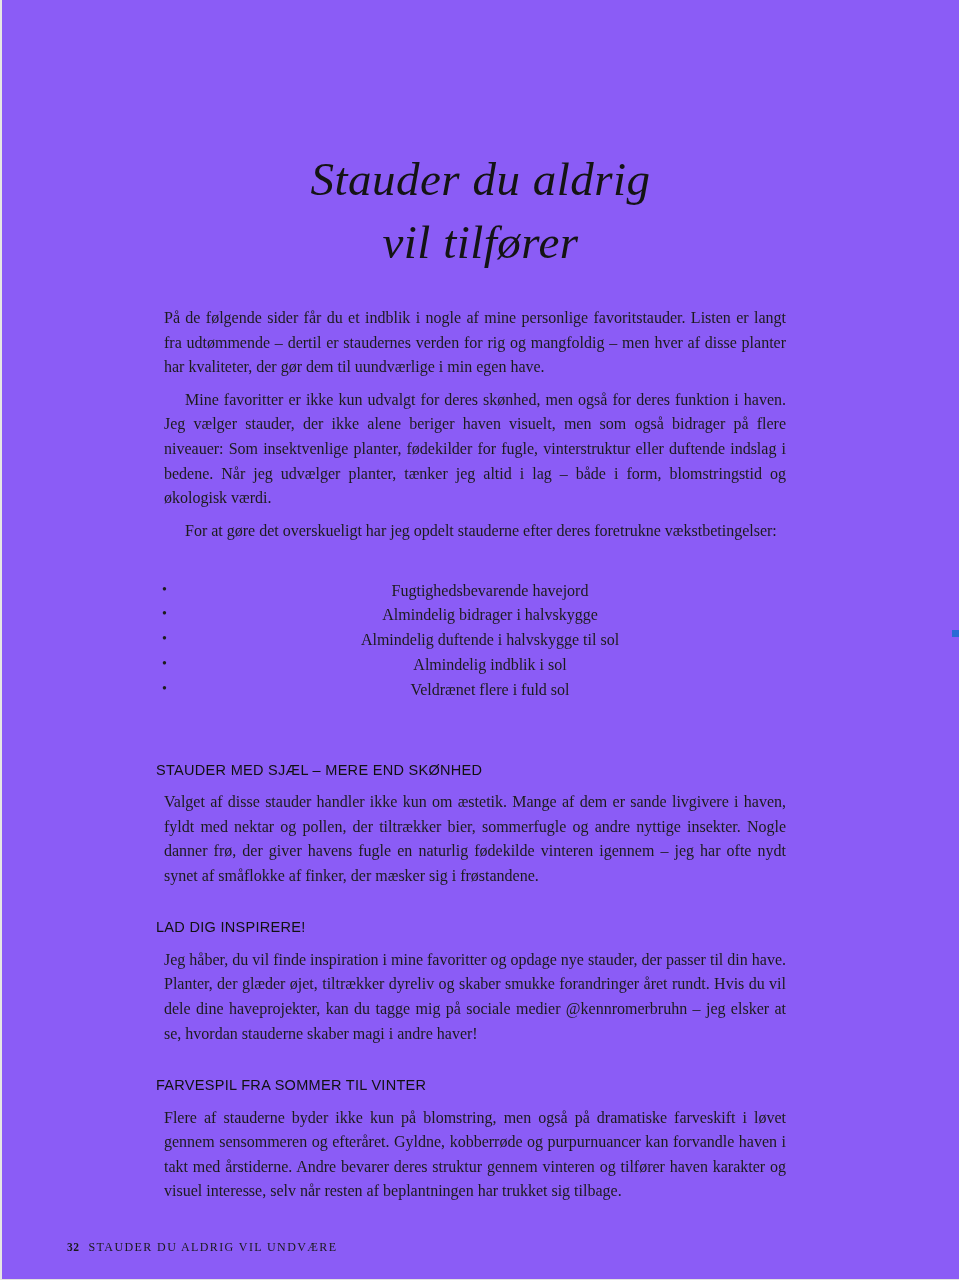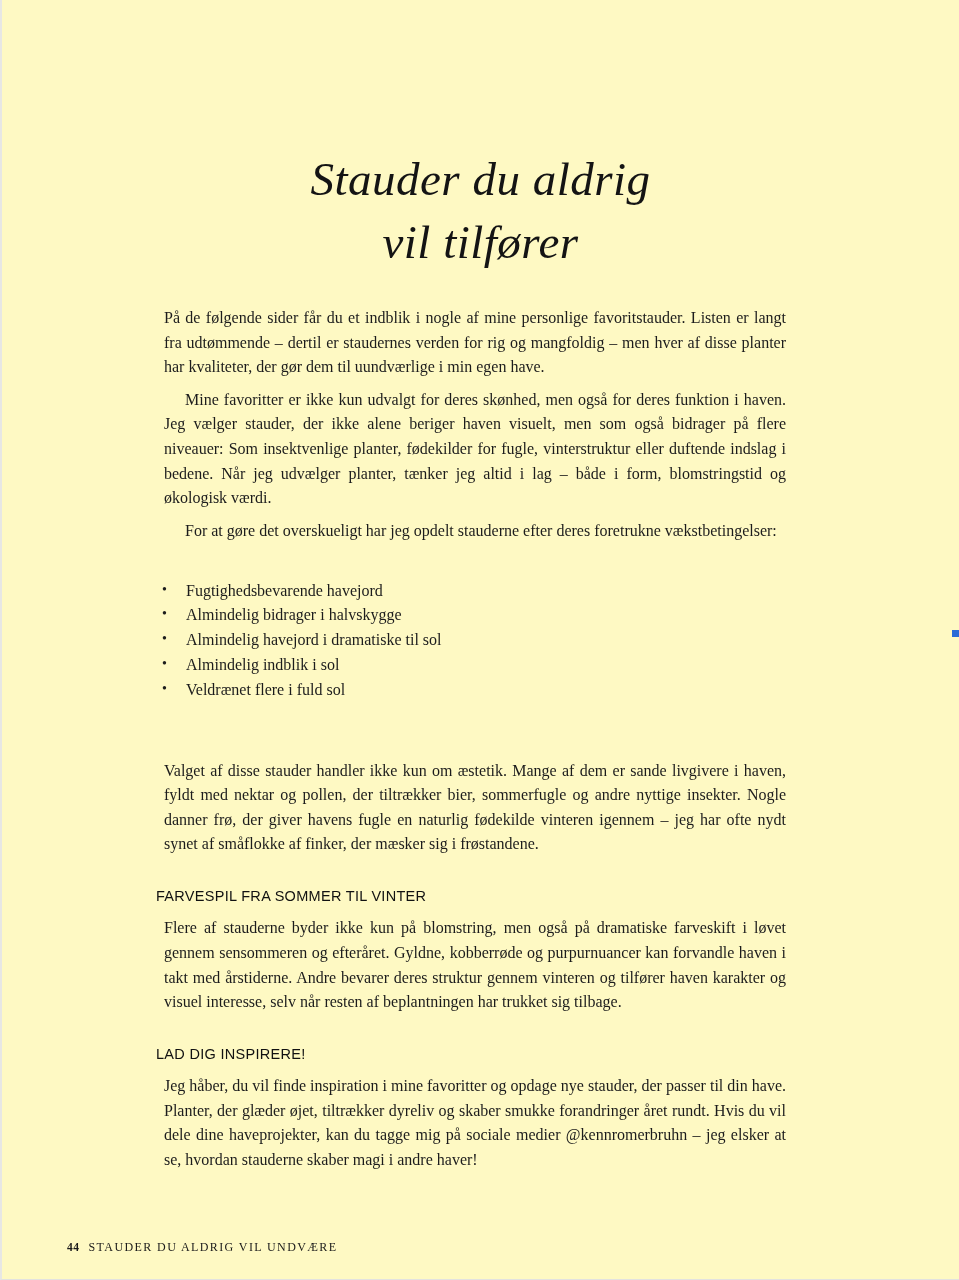--- a/index.html
+++ b/index.html
@@ -5,21 +5,21 @@
   html, body {
     margin: 0;
     padding: 0;
     background: #ffffff;
   }
   .page {
     position: relative;
     width: 959px;
     height: 1280px;
     box-sizing: border-box;
-    background: #fef9c3;
+    background: #8b5cf6;
     border-left: 2px solid #e7e7e4;
     border-bottom: 1px solid #e2e2df;
     font-family: "Liberation Serif", serif;
     color: #1c1c1c;
     overflow: hidden;
   }
   .page-title {
     margin: 148px 0 0 0;
     text-align: center;
     font-family: "Liberation Serif", serif;
@@ -40,21 +40,21 @@
   .content p {
     margin: 8px;
   }
   .content p.indent {
     text-indent: 21px;
   }
   .bullet-list {
     list-style: none;
     margin: 35px 0 12px 0;
     padding: 0;
-    text-align: left;
+    text-align: center;
   }
   .bullet-list li {
     position: relative;
     padding-left: 30px;
     line-height: 1.55;
   }
   .bullet-list li::before {
     content: "\2022";
     position: absolute;
     left: 6px;
@@ -116,40 +116,41 @@
 
   <main class="content">
 
     <p>På de følgende sider får du et indblik i nogle af mine personlige favoritstauder. Listen er langt fra udtømmende – dertil er staudernes verden for rig og mangfoldig – men hver af disse planter har kvaliteter, der gør dem til uundværlige i min egen have.</p>
     <p class="indent">Mine favoritter er ikke kun udvalgt for deres skønhed, men også for deres funktion i haven. Jeg vælger stauder, der ikke alene beriger haven visuelt, men som også bidrager på flere niveauer: Som insektvenlige planter, fødekilder for fugle, vinterstruktur eller duftende indslag i bedene. Når jeg udvælger planter, tænker jeg altid i lag – både i form, blomstringstid og økologisk værdi.</p>
     <p class="indent">For at gøre det overskueligt har jeg opdelt stauderne efter deres foretrukne vækstbetingelser:</p>
 
     <ul class="bullet-list">
       <li>Fugtighedsbevarende havejord</li>
       <li>Almindelig bidrager i halvskygge</li>
-      <li>Almindelig havejord i dramatiske til sol</li>
+      <li>Almindelig duftende i halvskygge til sol</li>
       <li>Almindelig indblik i sol</li>
       <li>Veldrænet flere i fuld sol</li>
     </ul>
 
     <section class="section first">
+      <h2 class="section-heading">STAUDER MED SJÆL – MERE END SKØNHED</h2>
       <p>Valget af disse stauder handler ikke kun om æstetik. Mange af dem er sande livgivere i haven, fyldt med nektar og pollen, der tiltrækker bier, sommerfugle og andre nyttige insekter. Nogle danner frø, der giver havens fugle en naturlig fødekilde vinteren igennem – jeg har ofte nydt synet af småflokke af finker, der mæsker sig i frøstandene.</p>
+    </section>
+
+    <section class="section">
+      <h2 class="section-heading">LAD DIG INSPIRERE!</h2>
+      <p>Jeg håber, du vil finde inspiration i mine favoritter og opdage nye stauder, der passer til din have. Planter, der glæder øjet, tiltrækker dyreliv og skaber smukke forandringer året rundt. Hvis du vil dele dine haveprojekter, kan du tagge mig på sociale medier @kennromerbruhn – jeg elsker at se, hvordan stauderne skaber magi i andre haver!</p>
     </section>
 
     <section class="section">
       <h2 class="section-heading">FARVESPIL FRA SOMMER TIL VINTER</h2>
       <p>Flere af stauderne byder ikke kun på blomstring, men også på dramatiske farveskift i løvet gennem sensommeren og efteråret. Gyldne, kobberrøde og purpurnuancer kan forvandle haven i takt med årstiderne. Andre bevarer deres struktur gennem vinteren og tilfører haven karakter og visuel interesse, selv når resten af beplantningen har trukket sig tilbage.</p>
     </section>
 
-    <section class="section">
-      <h2 class="section-heading">LAD DIG INSPIRERE!</h2>
-      <p>Jeg håber, du vil finde inspiration i mine favoritter og opdage nye stauder, der passer til din have. Planter, der glæder øjet, tiltrækker dyreliv og skaber smukke forandringer året rundt. Hvis du vil dele dine haveprojekter, kan du tagge mig på sociale medier @kennromerbruhn – jeg elsker at se, hvordan stauderne skaber magi i andre haver!</p>
-    </section>
-
   </main>
 
   <footer class="page-footer">
-    <span class="page-number">44</span><span class="running-title">STAUDER DU ALDRIG VIL UNDVÆRE</span>
+    <span class="page-number">32</span><span class="running-title">STAUDER DU ALDRIG VIL UNDVÆRE</span>
   </footer>
 
   <div class="edge-marker"></div>
 
 </div>
 
 </body></html>

